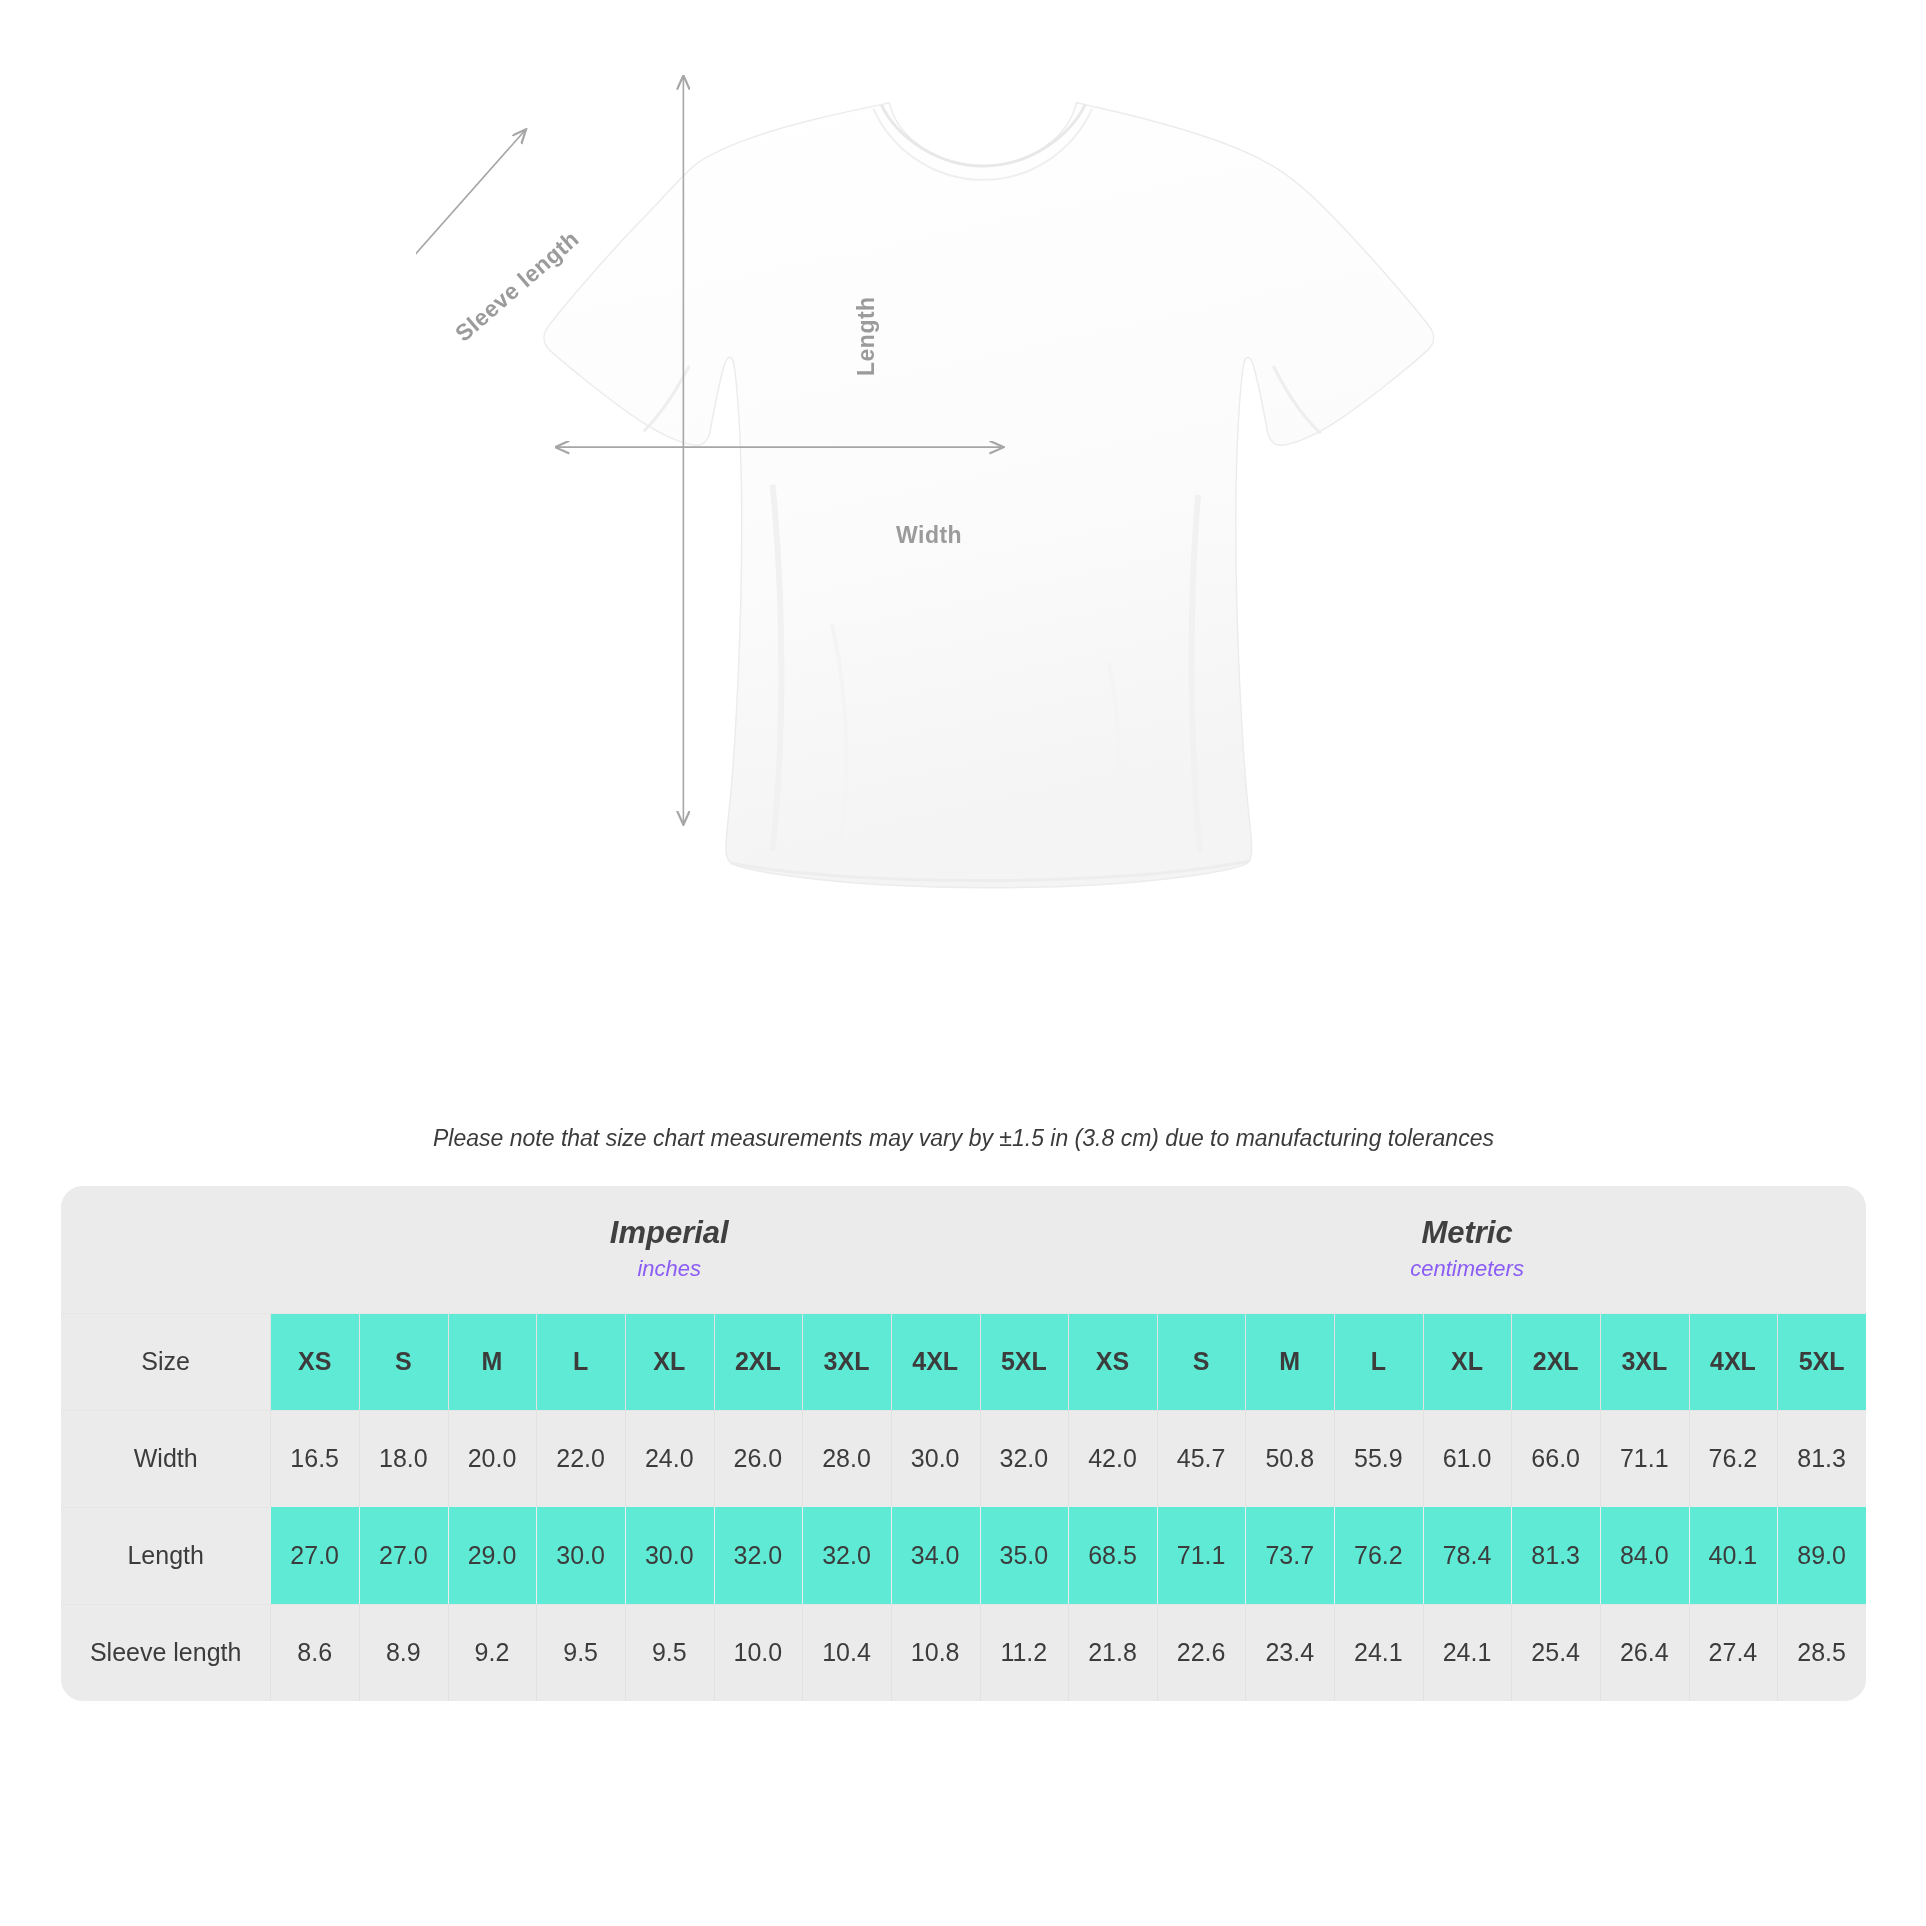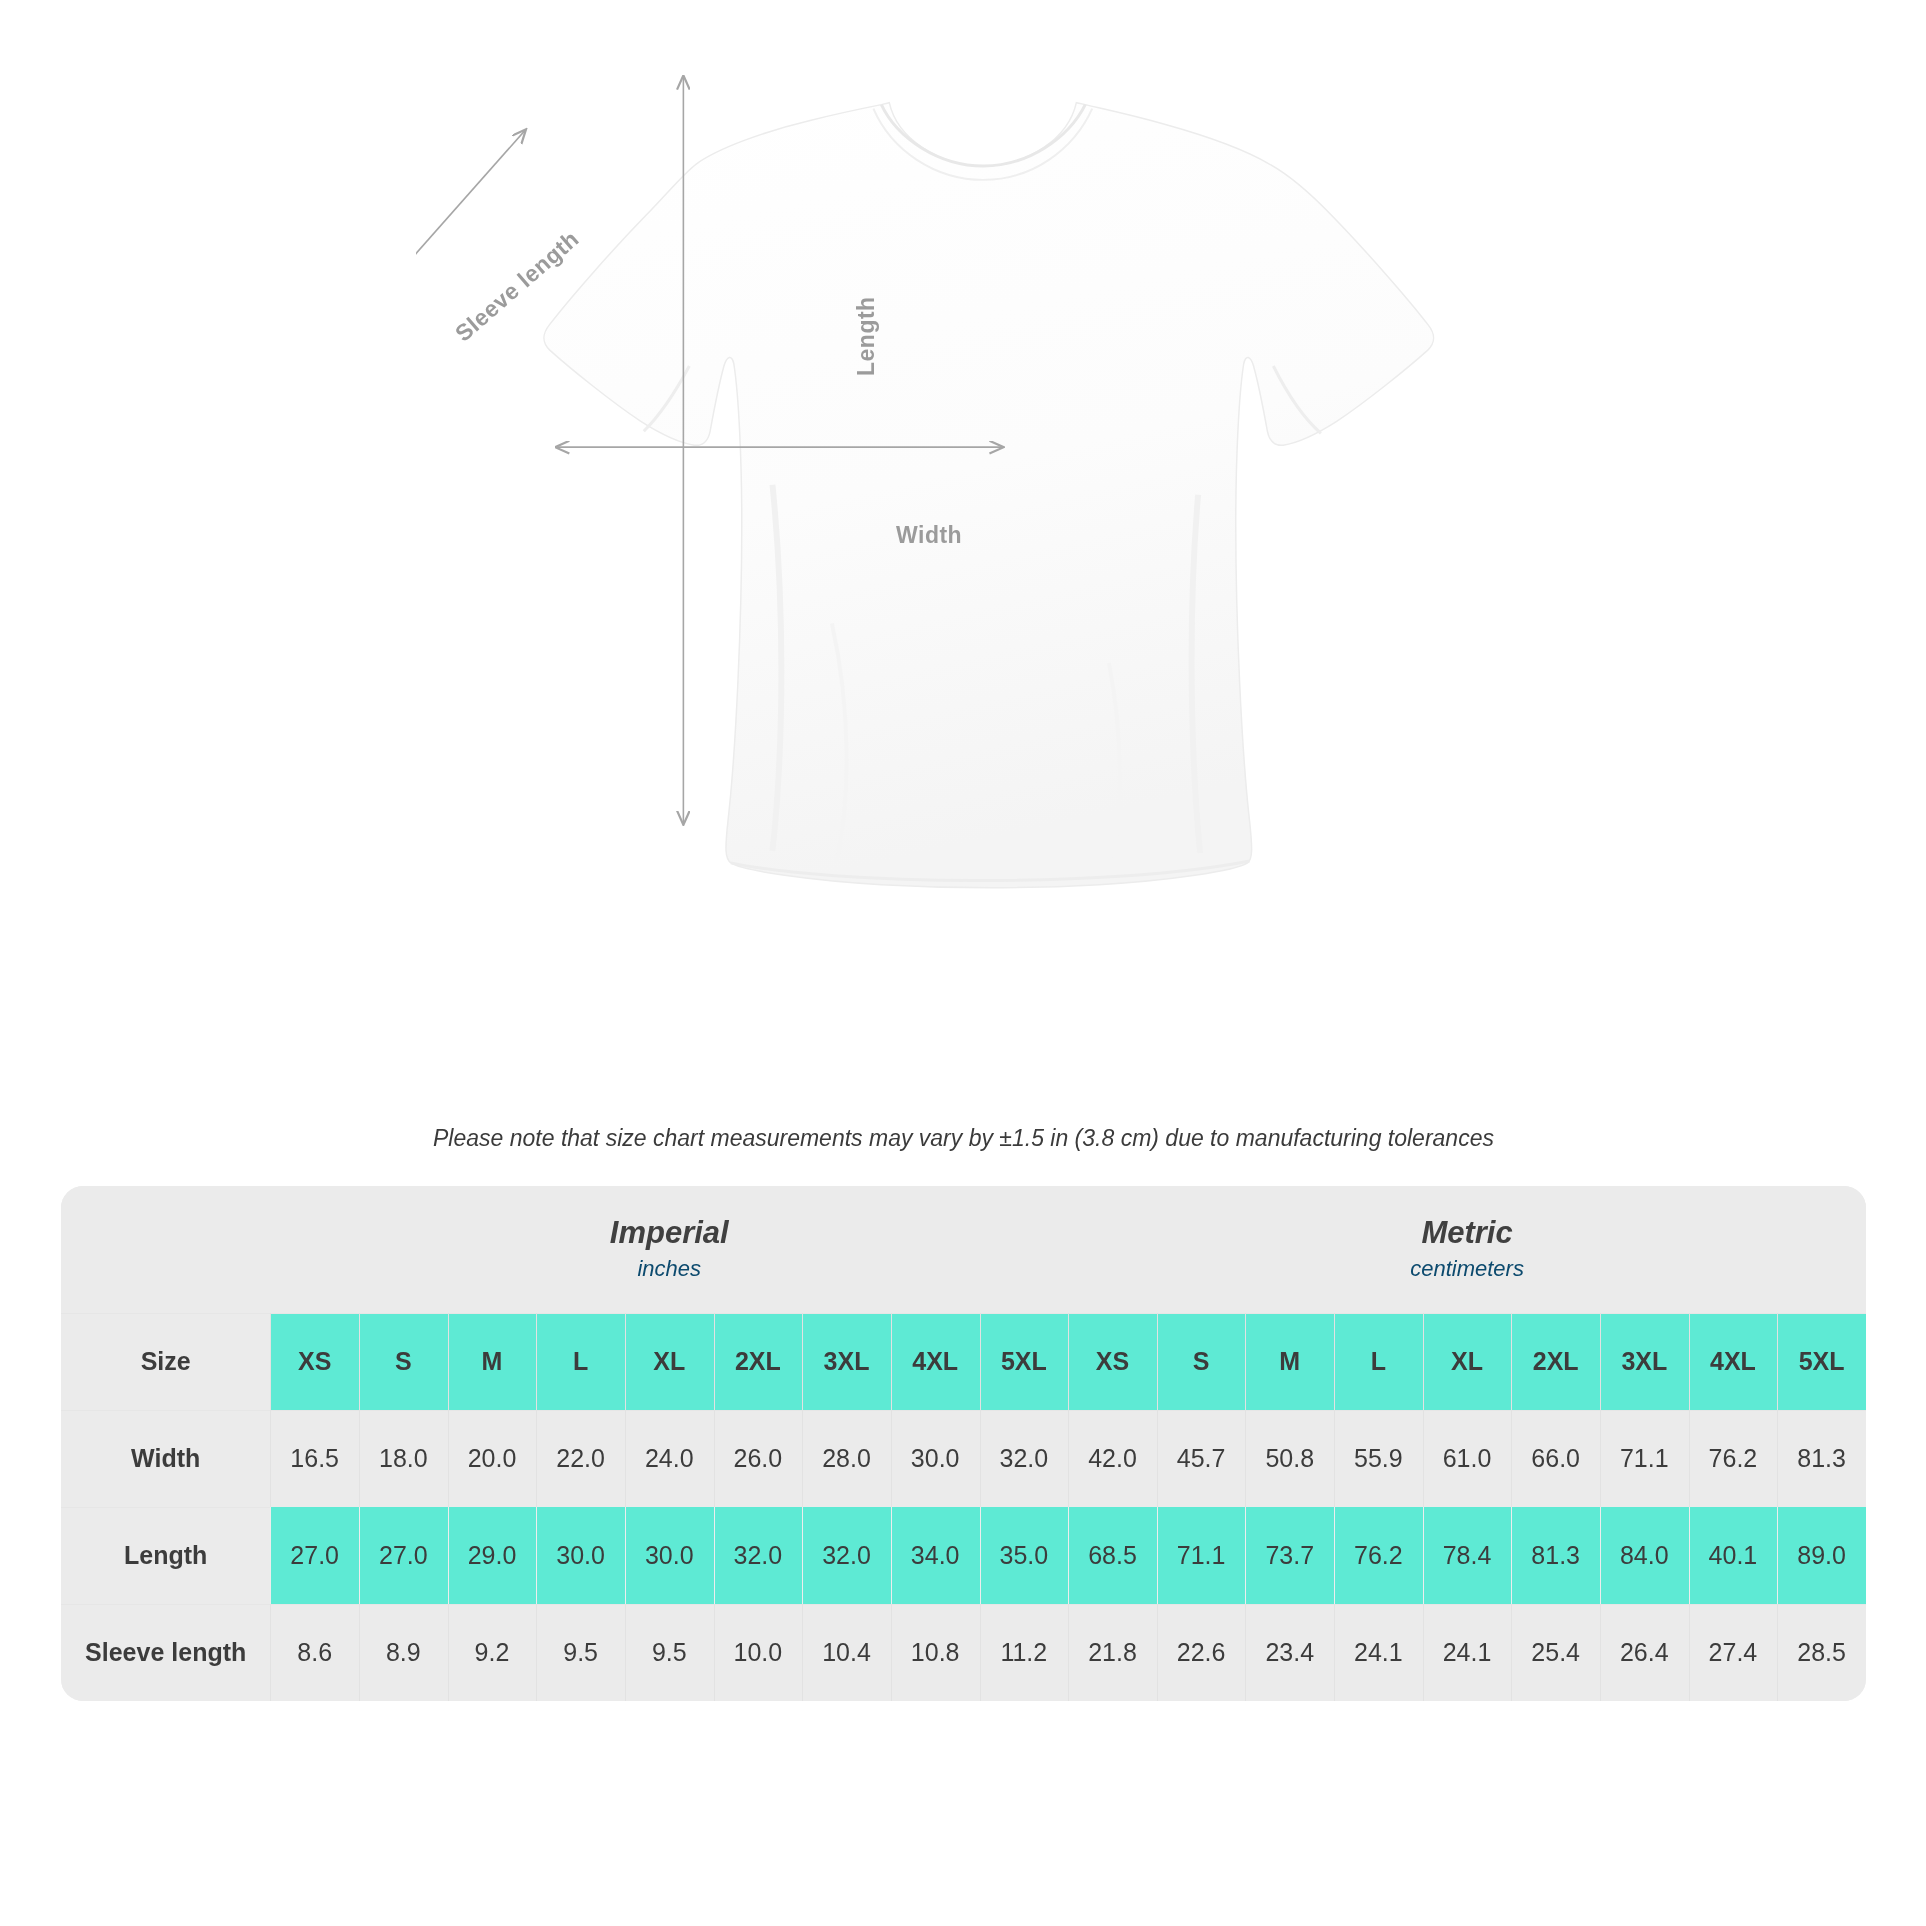--- a/index.html
+++ b/index.html
@@ -109,42 +109,42 @@
   .unit-name {
     font-size: 31px;
     font-weight: bold;
     font-style: italic;
     color: #404040;
     line-height: 1.25;
   }
   .unit-sub {
     font-size: 22px;
     font-style: italic;
-    color: #0c4a6e;
+    color: #8b5cf6;
     line-height: 1.5;
   }
   .size-row td {
     height: 95px;
     background: #5eead4;
     font-weight: bold;
     color: #444444;
     font-size: 25px;
   }
   .size-row td.rowhead {
     background: #ebebeb;
   }
   .data-row td {
     height: 95px;
     font-size: 25px;
   }
   .data-row.alt td { background: #ebebeb; }
   .data-row.plain td { background: #5eead4; }
   td.rowhead {
     background: #ebebeb !important;
-    font-weight: bold;
+    font-weight: normal;
     color: #3c3c3c;
     font-size: 26px;
   }
   .cell-sep {
     box-shadow: inset 1px 0 0 #e2e2e2;
   }
   .data-row.plain td.cell-sep { box-shadow: inset 1px 0 0 #ededed; }
   .size-row td.cell-sep { box-shadow: inset 1px 0 0 #ededed; }
   .rowline td { box-shadow: inset 0 1px 0 #e6e6e6; }
   .rowline td.cell-sep { box-shadow: inset 1px 0 0 #e2e2e2, inset 0 1px 0 #e6e6e6; }

